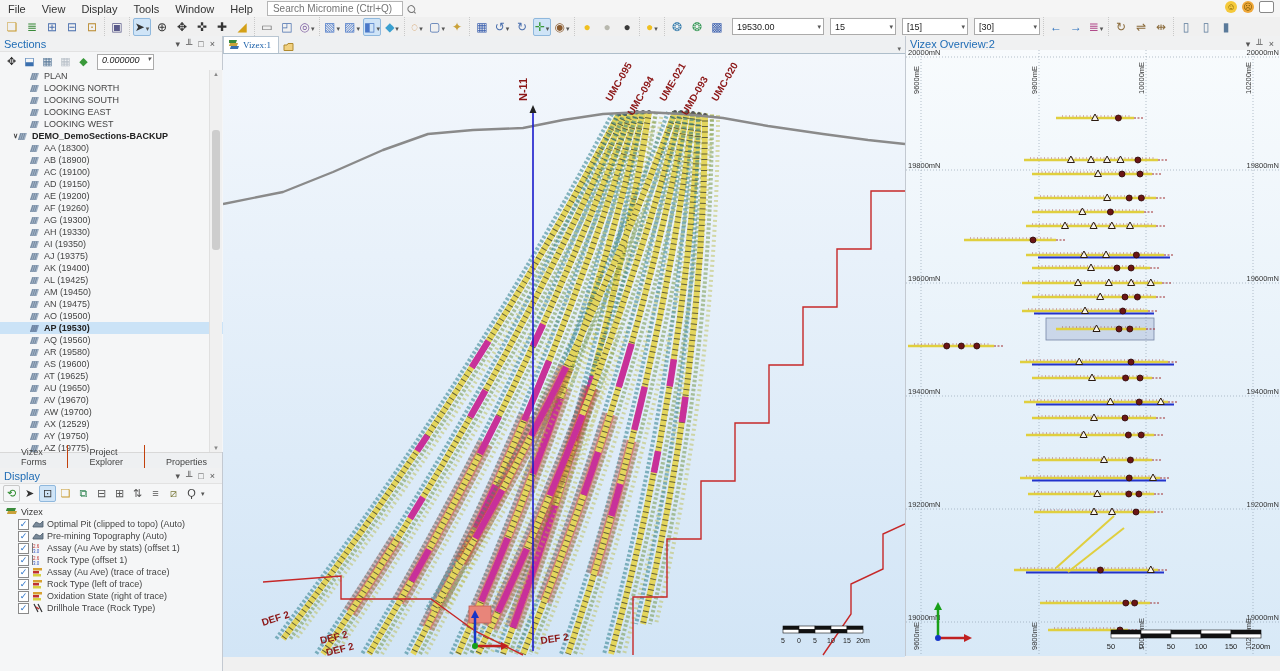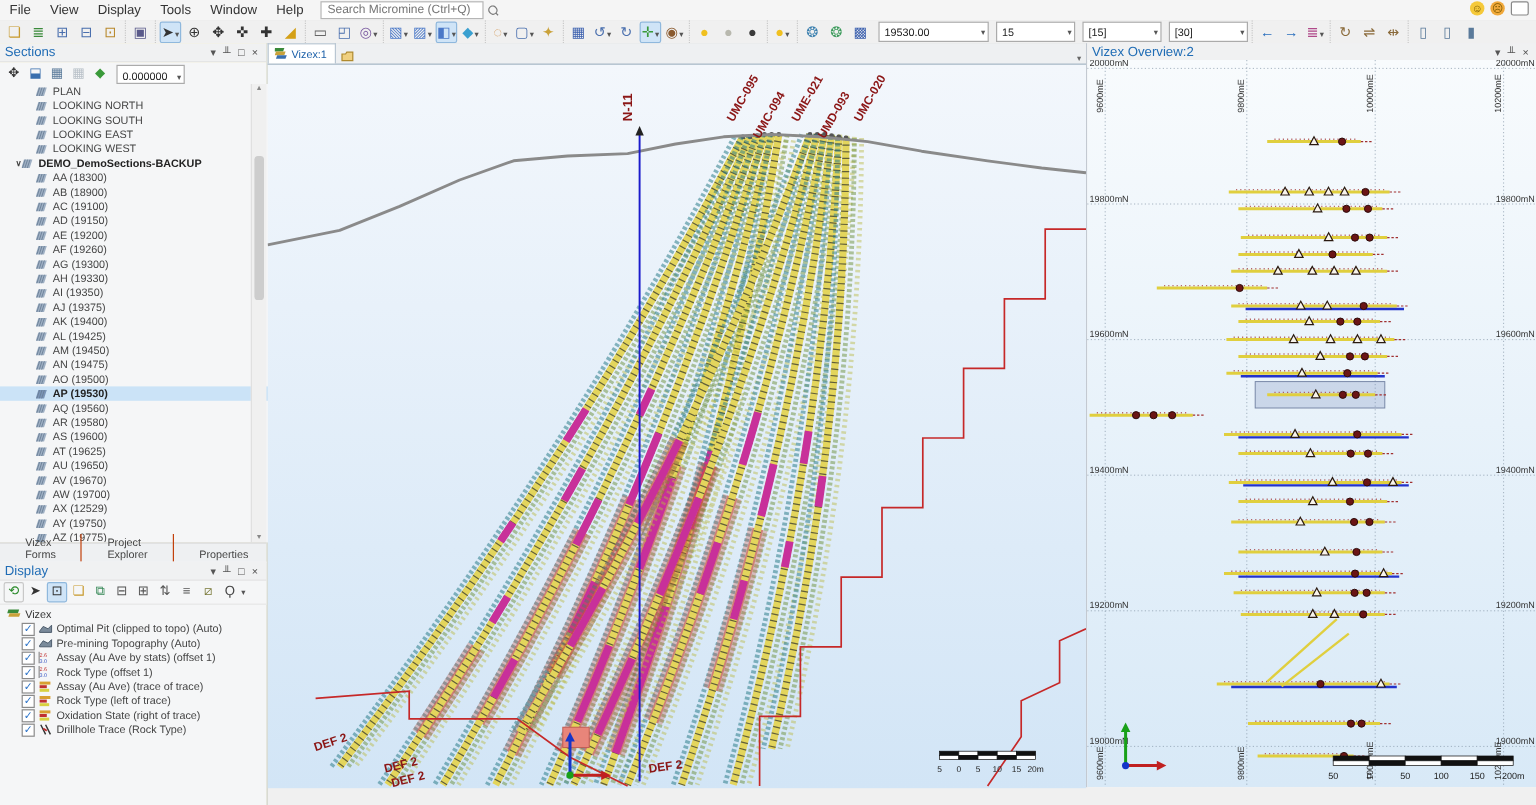--- a/index.html
+++ b/index.html
@@ -21,28 +21,28 @@
     border-bottom:1px solid #d5d5d5;display:flex;align-items:center;font-size:12px;}
   .tgroup{display:flex;align-items:center;padding:0 2px;border-left:1px dotted #c9c9c9;height:19px;}
   .tgroup:first-child{border-left:none;}
   .tbtn{min-width:16px;height:16px;line-height:16px;text-align:center;margin:0 1px;border:1px solid transparent;border-radius:2px;cursor:default;}
   .tbtn.active{background:#cfe4f7;border-color:#8fb8dd;}
   .tbtn .dd{font-size:7px;color:#555;margin-left:1px;}
   .tcombo{display:flex;align-items:center;height:15px;background:#fff;border:1px solid #ababab;
     margin:0 3px;padding:0 2px 0 4px;font-size:9px;color:#222;}
   .tcombo .arrow{font-size:7px;color:#555;margin-left:4px;}
   
-  #left-col{position:absolute;left:0;top:36px;width:222px;height:635px;background:#fef9c3;border-right:1px solid #c3c9d1;}
+  #left-col{position:absolute;left:0;top:36px;width:222px;height:635px;background:#86efac;border-right:1px solid #c3c9d1;}
   .panel-header{height:15px;background:#f0f1f2;display:flex;align-items:center;padding:0 4px;border-bottom:1px solid #e2e2e2;}
   .panel-title{font-size:11px;color:#1f6cb5;flex:1;}
   .panel-btn{font-size:9px;color:#555;padding:0 3px;cursor:default;}
   .panel-toolbar{height:19px;display:flex;align-items:center;padding:0 3px;background:#f5f6f7;border-bottom:1px solid #e6e6e6;}
   .ptb-btn{min-width:15px;height:15px;line-height:15px;text-align:center;font-size:11px;margin-right:1px;border:1px solid transparent;border-radius:2px;}
   .ptb-btn.active{background:#cfe4f7;border-color:#8fb8dd;}
-  .pcombo{display:flex;align-items:flex-end;height:14px;background:#fff;border:1px solid #ababab;margin-left:4px;padding:0 2px 0 4px;font-size:9px;}
+  .pcombo{display:flex;align-items:flex-start;height:14px;background:#fff;border:1px solid #ababab;margin-left:4px;padding:0 2px 0 4px;font-size:9px;font-style:italic;}
   .pcombo .arrow{font-size:7px;color:#555;margin-left:8px;}
   
   #sections-tree{position:absolute;left:0;top:34px;width:244px;height:382px;overflow:hidden;background:#f5f6f7;}
   .tree-row{height:12px;display:flex;align-items:center;font-size:9px;color:#444;white-space:nowrap;cursor:default;}
   .tree-row .exp{width:10px;text-align:center;font-size:7px;color:#444;}
   .tree-row .ticon{margin-right:3px;display:flex;}
   .tree-row.selected{background:#cbe3f7;font-weight:bold;color:#222;}
   .tree-row.boldrow{font-weight:bold;color:#222;}
   .vscroll{position:absolute;right:0;top:34px;width:12px;height:382px;background:#f0f0f0;border-left:1px solid #e0e0e0;font-size:6px;color:#888;text-align:center;}
   .vthumb{position:absolute;left:2px;width:8px;background:#cdcdcd;border-radius:3px;}
@@ -55,21 +55,21 @@
   #display-tree{padding:2px 0 0 4px;}
   .layer-row{height:12px;display:flex;align-items:center;font-size:9px;color:#444;white-space:nowrap;}
   .layer-row .cb{width:9px;height:9px;border:1px solid #8a8a8a;background:#fff;margin:0 3px 0 14px;
     font-size:9px;line-height:8px;color:#2a72c8;text-align:center;}
   .layer-row .licon{margin-right:3px;display:flex;}
   .root-row{height:12px;display:flex;align-items:center;font-size:9px;color:#333;}
   
   #main-col{position:absolute;left:223px;top:36px;width:682px;height:620px;}
   #doc-tabbar{height:17px;background:#eef0f2;border-bottom:1px solid #c9d4de;display:flex;align-items:flex-end;}
   .doc-tab{display:flex;align-items:center;gap:3px;background:#fff;border:1px solid #b9c6d2;border-bottom:none;
-    padding:1px 7px 2px 5px;font-size:9px;color:#1a5fa8;height:13px;}
+    padding:1px 7px 2px 5px;font-size:9px;color:#1a5fa8;height:13px;font-family:Liberation Serif, serif;}
   .doc-tab-extra{width:16px;height:13px;margin-left:2px;display:flex;align-items:center;justify-content:center;}
   #doc-tabbar .chev{margin-left:auto;font-size:7px;color:#666;padding-right:4px;}
   #main-canvas{position:absolute;left:0;top:17px;width:682px;height:603px;border-top:1px solid #aebecb;}
   
   #overview-panel{position:absolute;left:905px;top:36px;width:375px;height:620px;background:#f5f6f7;border-left:1px solid #c3c9d1;}
   #overview-canvas{position:absolute;left:0;top:14px;width:375px;height:606px;}
   
   #statusbar{position:absolute;left:223px;top:656px;width:1057px;height:15px;background:#f0f0f0;border-top:1px solid #d8d8d8;
     display:flex;align-items:center;justify-content:flex-end;font-size:9px;color:#3a5fae;padding-right:8px;box-sizing:border-box;gap:10px;}
 </style>

